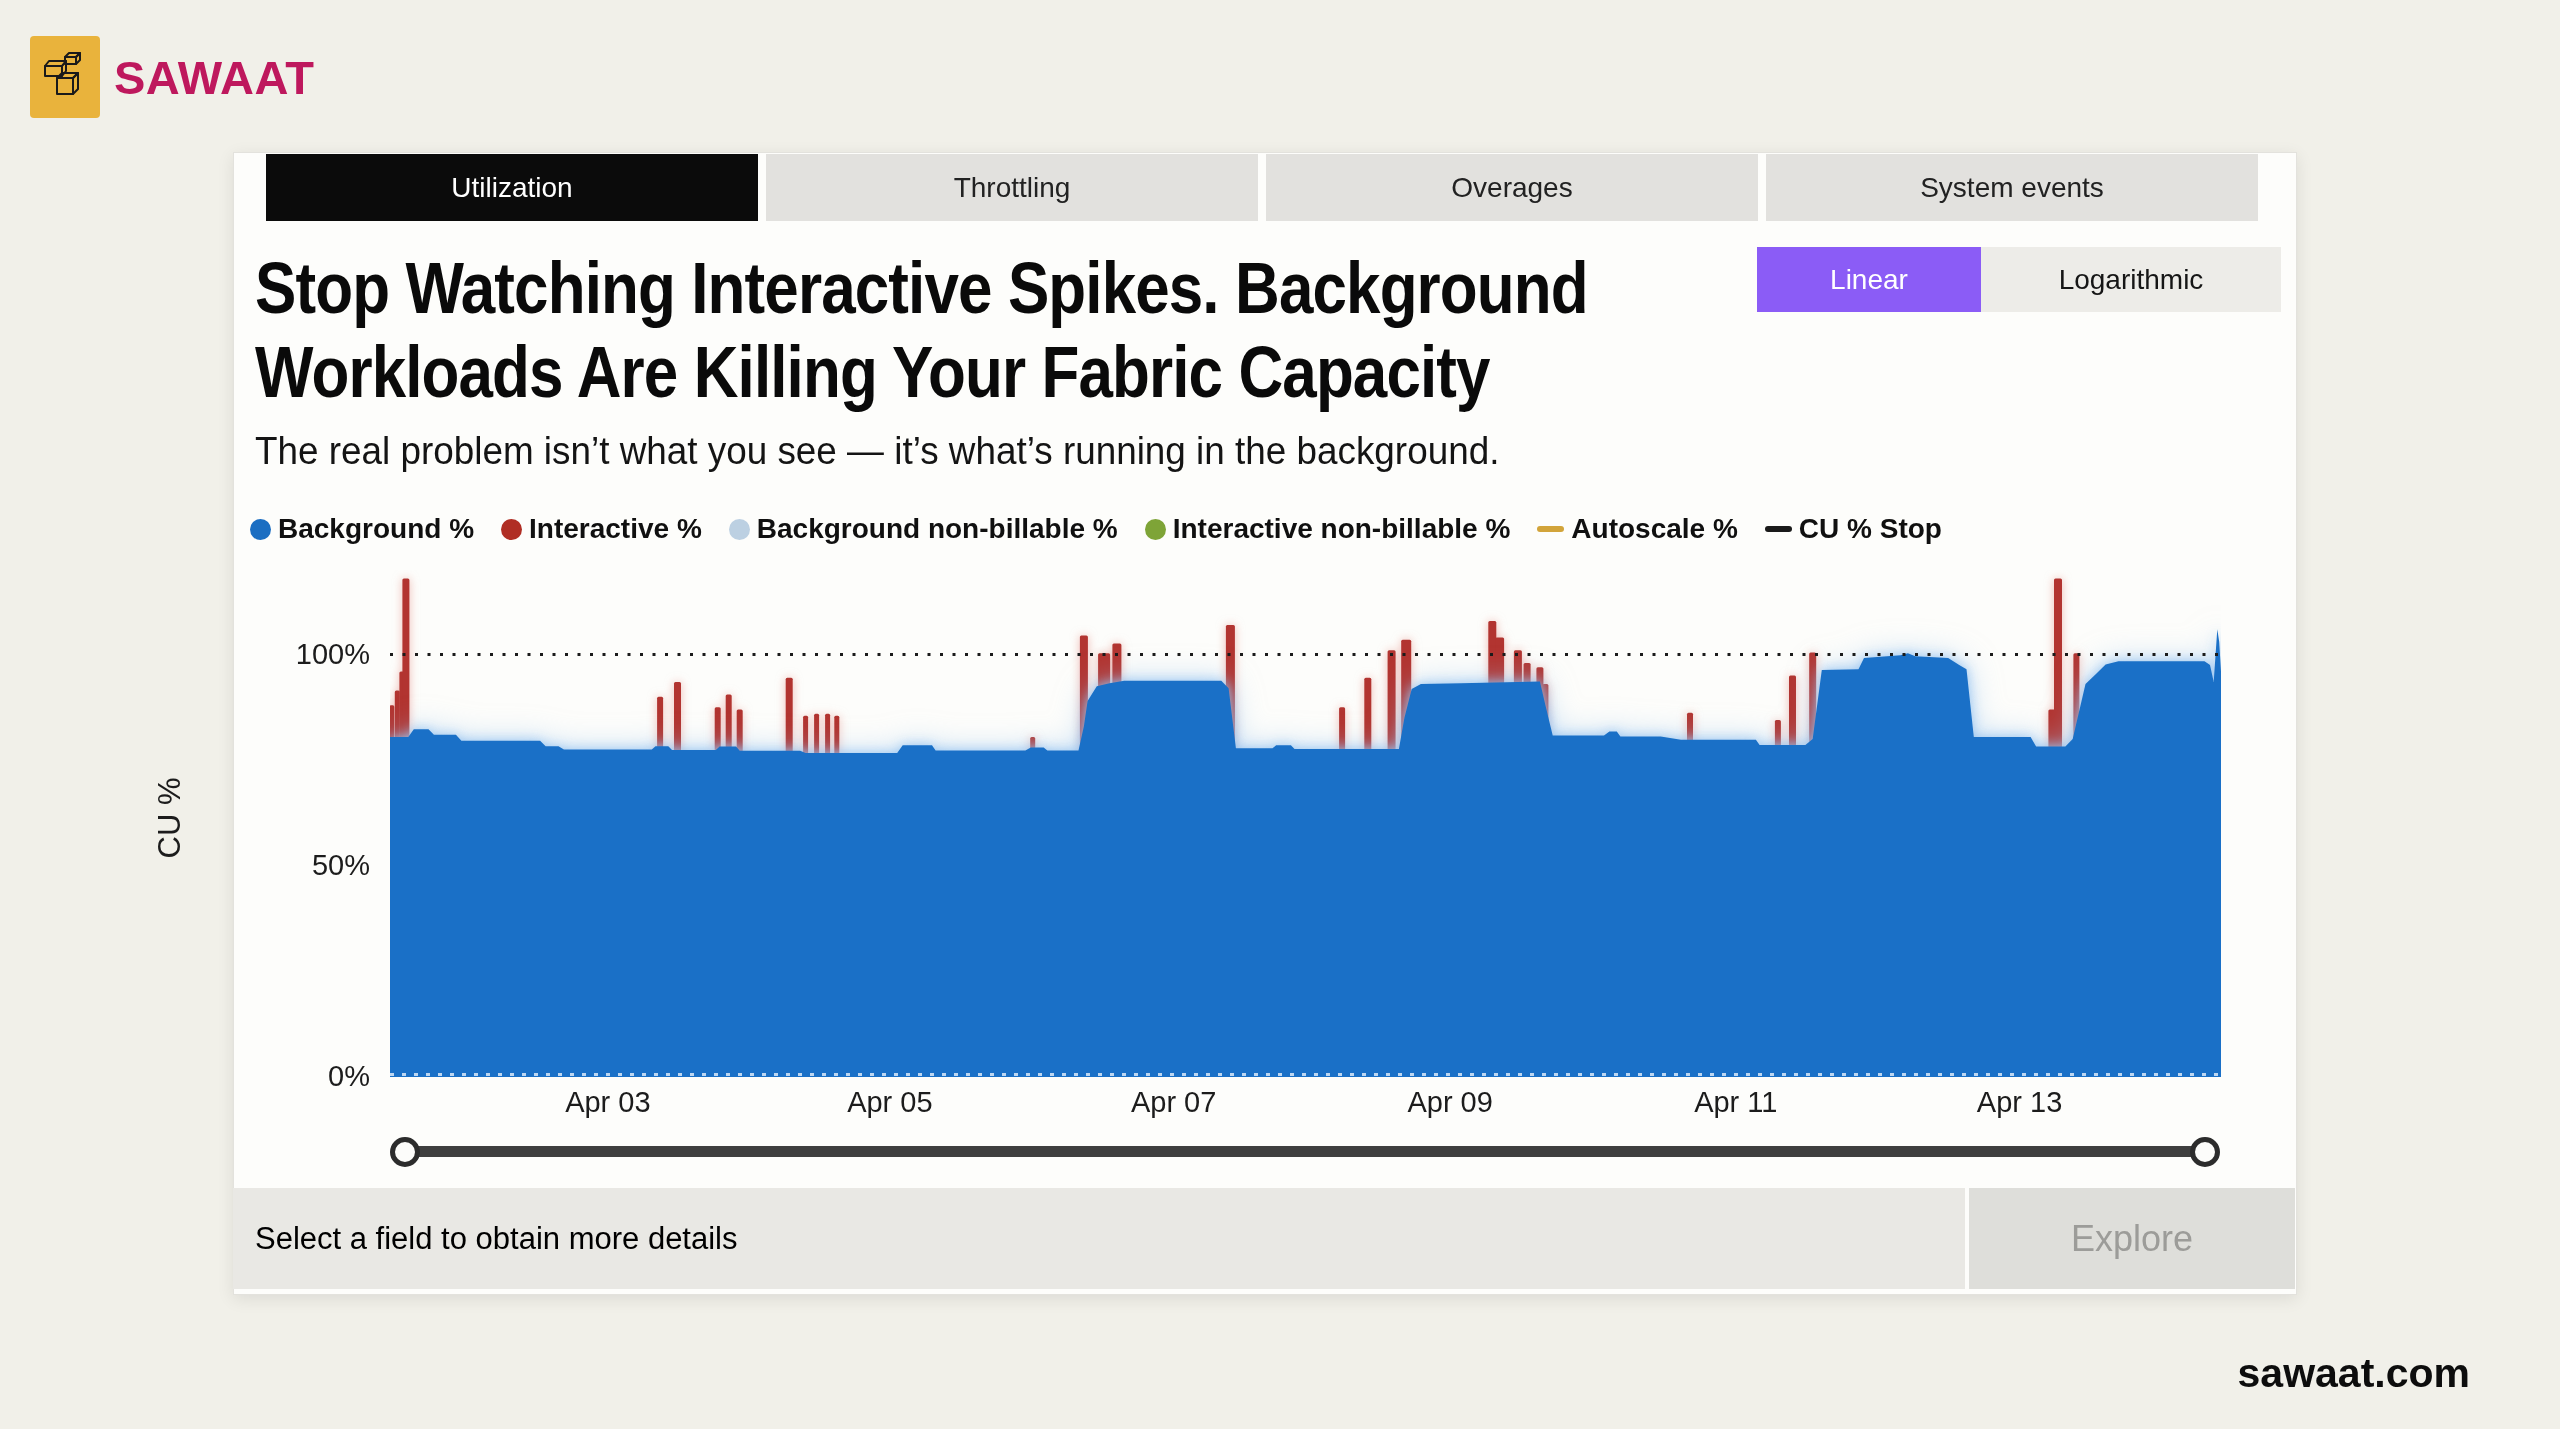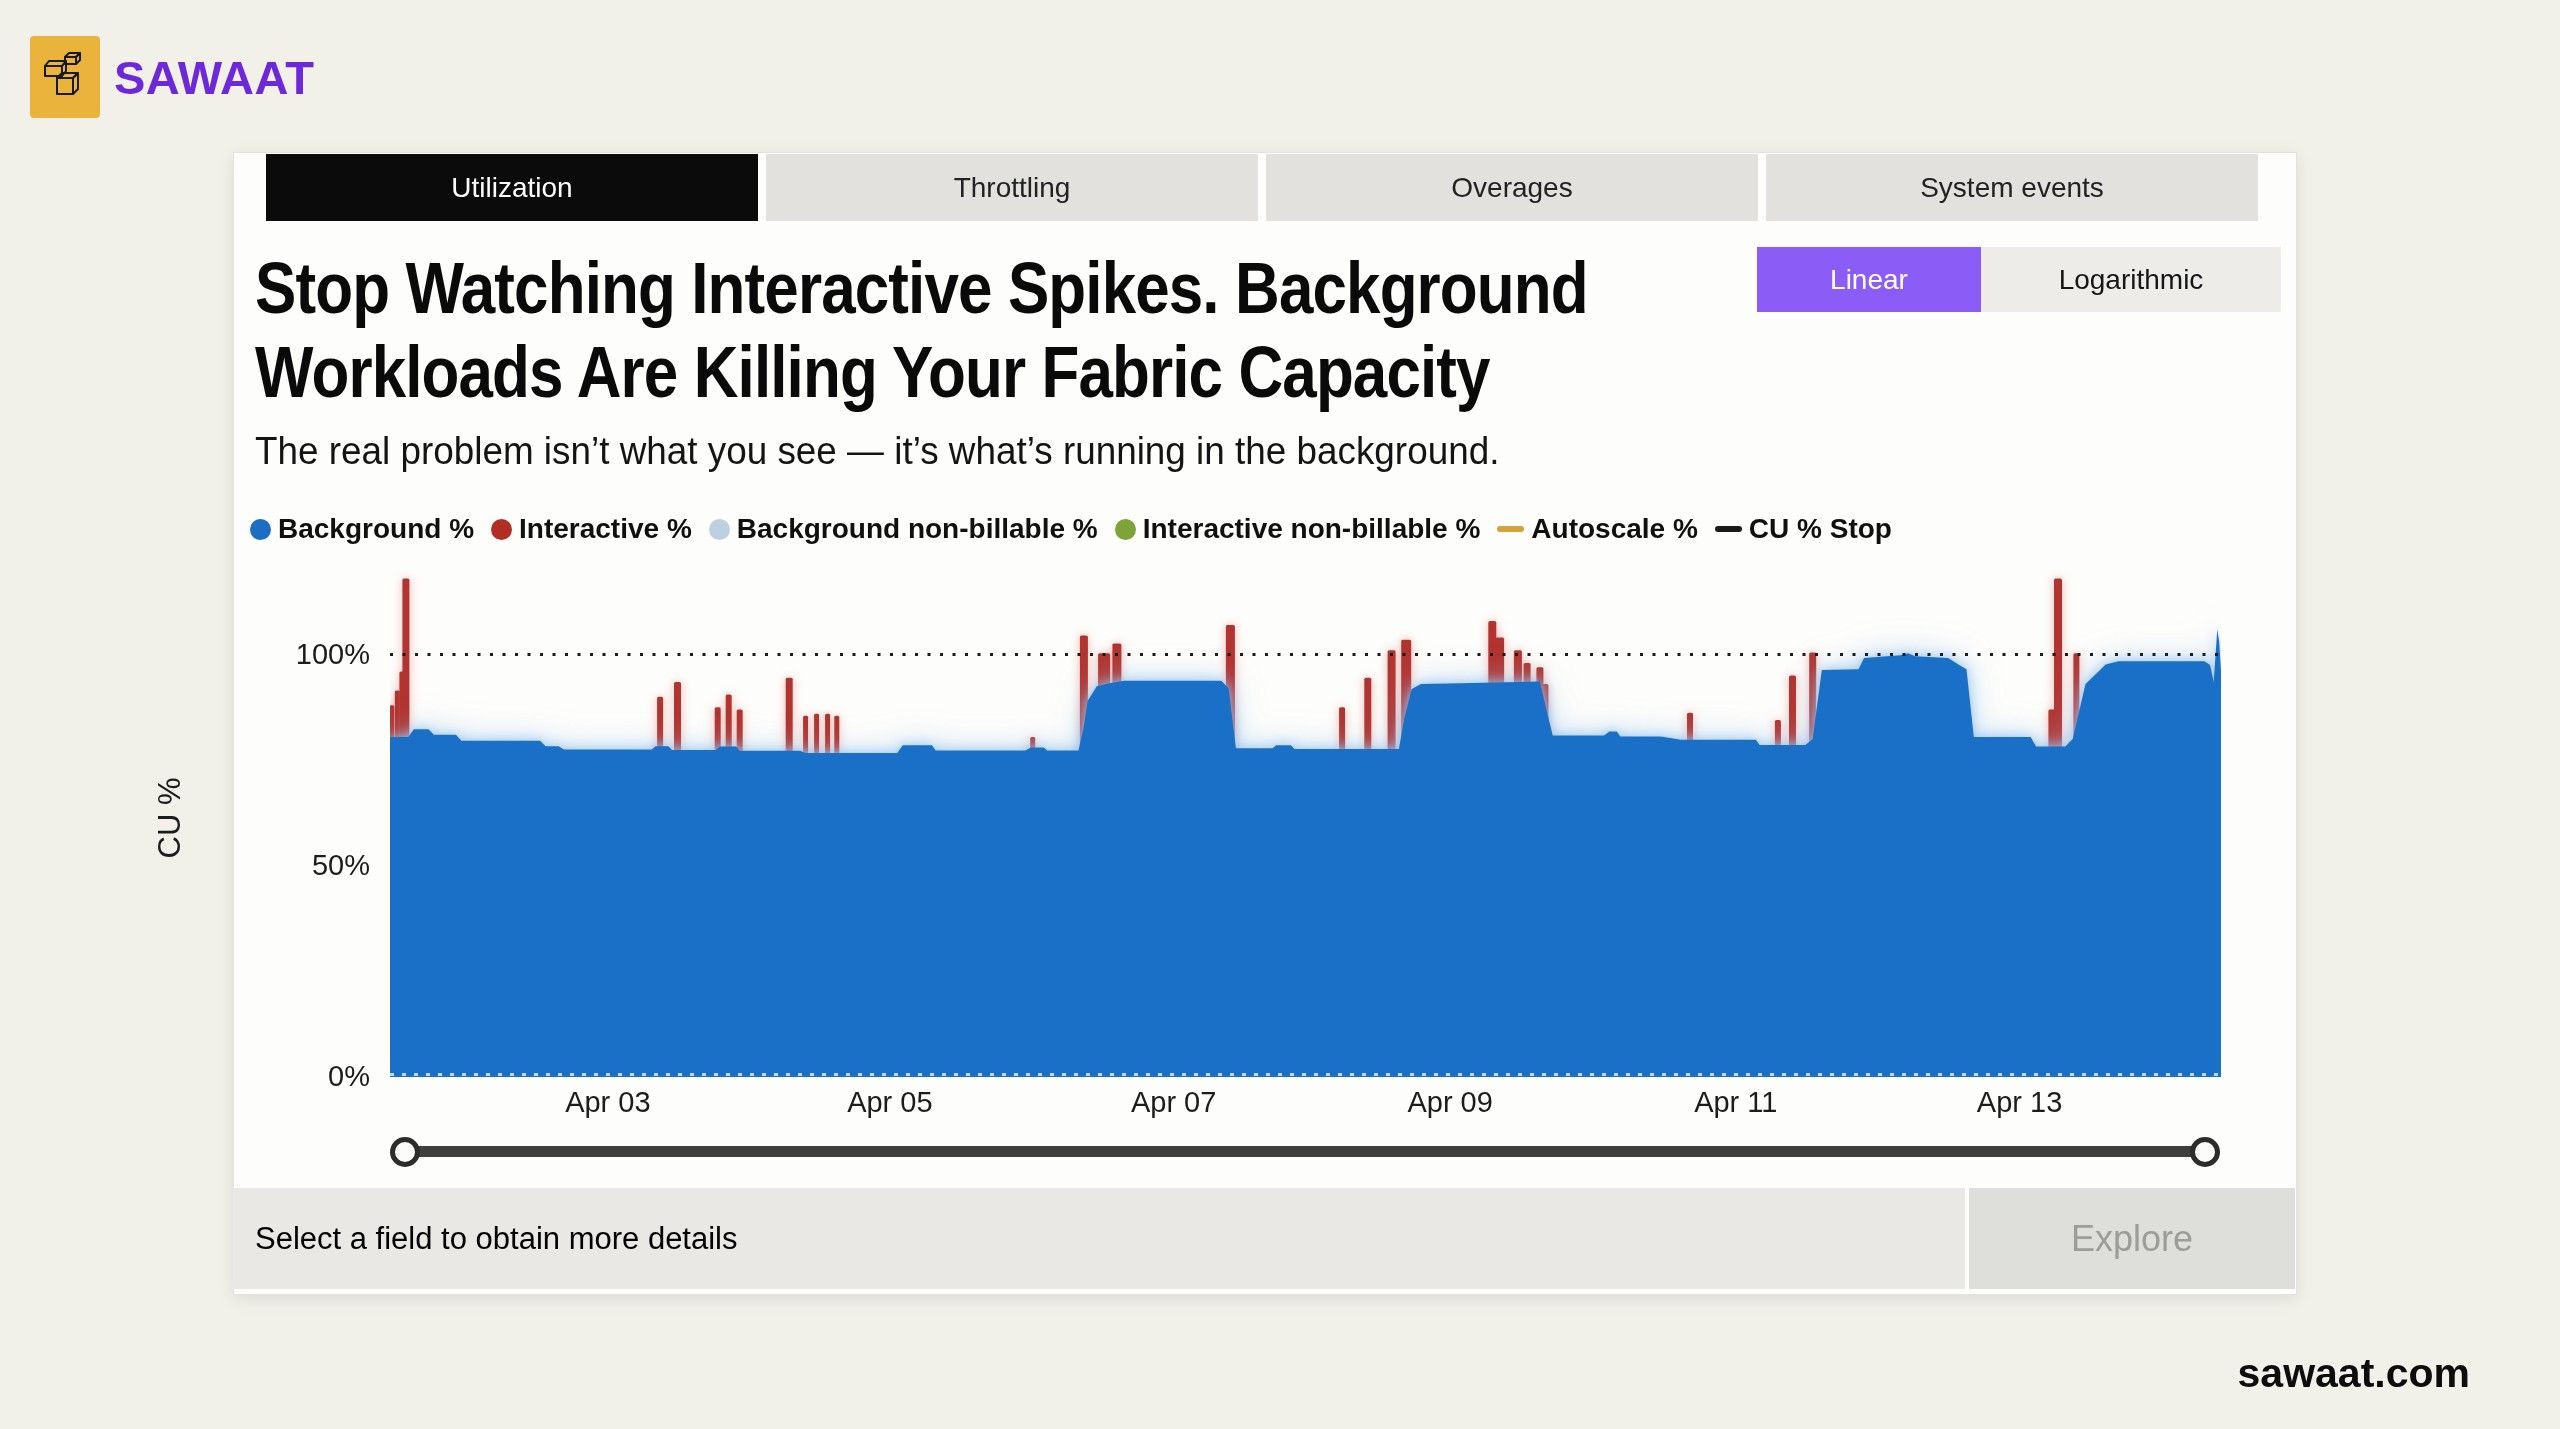--- a/index.html
+++ b/index.html
@@ -8,21 +8,21 @@
     background:#f1f0e9;
     font-family:"Liberation Sans", sans-serif;
     color:#111;
   }
   .abs{position:absolute;}
 
   
   .logo-box{left:30px;top:36px;width:70px;height:82px;background:#e9b33c;border-radius:4px;
     display:flex;align-items:center;justify-content:center;}
   .brand-name{left:114px;top:50px;height:56px;line-height:56px;font-size:47px;font-weight:700;
-    letter-spacing:.5px;color:#6d28d9;}
+    letter-spacing:.5px;color:#be185d;}
 
   
   .card{left:233px;top:152px;width:2062px;height:1141px;background:#fdfdfb;
     border:1px solid #e3e2dd;box-shadow:0 4px 16px rgba(0,0,0,.09);}
 
   
   .tab{top:154px;width:492px;height:67px;display:flex;align-items:center;justify-content:center;
     font-size:28px;background:#e2e1de;color:#222;cursor:pointer;}
   .tab.active{background:#0b0b0b;color:#fff;}
 
@@ -32,21 +32,21 @@
   .subtitle{left:255px;top:430px;font-size:38px;color:#141414;white-space:nowrap;
     transform:scaleX(.97);transform-origin:0 0;}
 
   
   .toggle-btn{top:247px;height:65px;display:flex;align-items:center;justify-content:center;
     font-size:28px;cursor:pointer;}
   .toggle-linear{left:1757px;width:224px;background:#8b5cf6;color:#fff;}
   .toggle-log{left:1981px;width:300px;background:#edece8;color:#161616;}
 
   
-  #legend{left:250px;top:512px;height:34px;display:flex;align-items:center;gap:17px;}
+  #legend{left:250px;top:512px;height:34px;display:flex;align-items:center;gap:27px;}
   .legend-item{display:flex;align-items:center;gap:7px;font-size:28px;font-weight:600;color:#101010;cursor:pointer;}
   .swatch.dot{width:21px;height:21px;border-radius:50%;}
   .swatch.dash{width:27px;height:6px;border-radius:3px;}
 
   
   #chart{left:390px;top:570px;width:1831px;height:507px;}
   #spikes{filter:drop-shadow(0 0 5px rgba(225,130,120,.55));}
   #area-path{filter:drop-shadow(0 0 6px rgba(150,195,240,.95)) drop-shadow(0 0 14px rgba(150,195,240,.5));}
   .limit-line{stroke:#1b1b1b;stroke-width:3;stroke-dasharray:3 9.5;}
   .baseline{stroke:#cfe3f7;stroke-width:3;stroke-dasharray:4 8;opacity:.9;}

